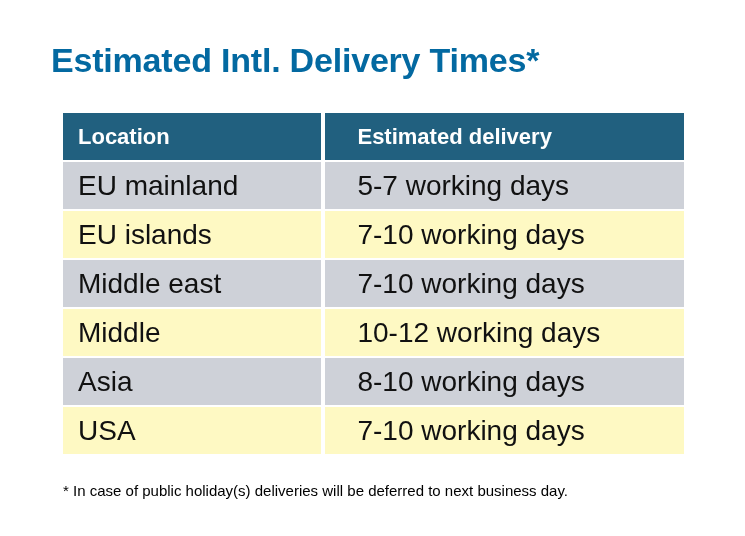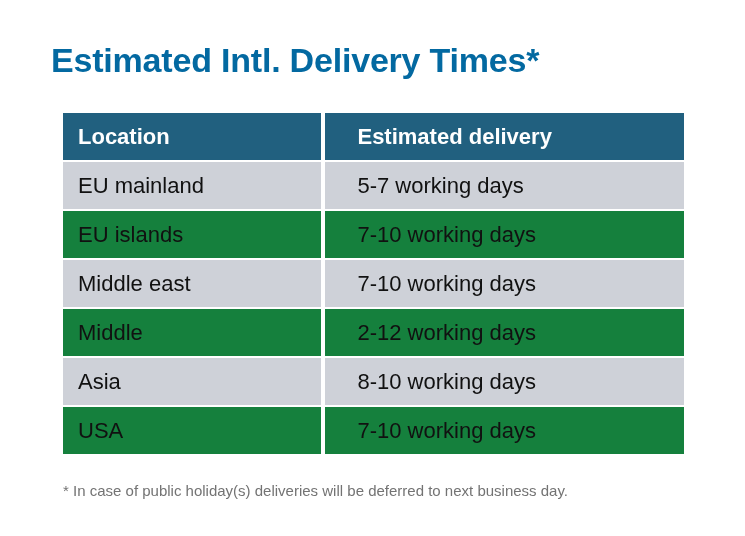--- a/index.html
+++ b/index.html
@@ -45,21 +45,21 @@
   .table-row:last-child {
     margin-bottom: 0;
     align-items: center;
   }
   .cell {
     box-sizing: border-box;
     height: 47px;
     display: flex;
     align-items: center;
     padding-left: 15px;
-    font-size: 22px;
+    font-size: 28px;
     color: #111111;
     overflow: hidden;
     white-space: nowrap;
   }
   .cell-location {
     width: 267px;
     margin-right: 4px;
   }
   .cell-delivery {
     width: 370px;
@@ -69,28 +69,28 @@
     background: #21607f;
     color: #ffffff;
     font-weight: 700;
     font-size: 22px;
     height: 47px;
   }
   .row-odd .cell {
     background: #ced1d8;
   }
   .row-even .cell {
-    background: #15803d;
+    background: #fef9c3;
   }
   .footnote {
     position: absolute;
     left: 63px;
     top: 481px;
     font-size: 15px;
-    color: #737373;
+    color: #000000;
     white-space: nowrap;
     line-height: 20px;
   }
 </style>
 </head>
 <body>
 
 <div class="page">
 
   <div class="page-title">Estimated Intl. Delivery Times*</div>
@@ -112,21 +112,21 @@
       <div class="cell cell-delivery">7-10 working days</div>
     </div>
 
     <div class="table-row row-odd">
       <div class="cell cell-location">Middle east</div>
       <div class="cell cell-delivery">7-10 working days</div>
     </div>
 
     <div class="table-row row-even">
       <div class="cell cell-location">Middle</div>
-      <div class="cell cell-delivery">2-12 working days</div>
+      <div class="cell cell-delivery">10-12 working days</div>
     </div>
 
     <div class="table-row row-odd">
       <div class="cell cell-location">Asia</div>
       <div class="cell cell-delivery">8-10 working days</div>
     </div>
 
     <div class="table-row row-even">
       <div class="cell cell-location">USA</div>
       <div class="cell cell-delivery">7-10 working days</div>

